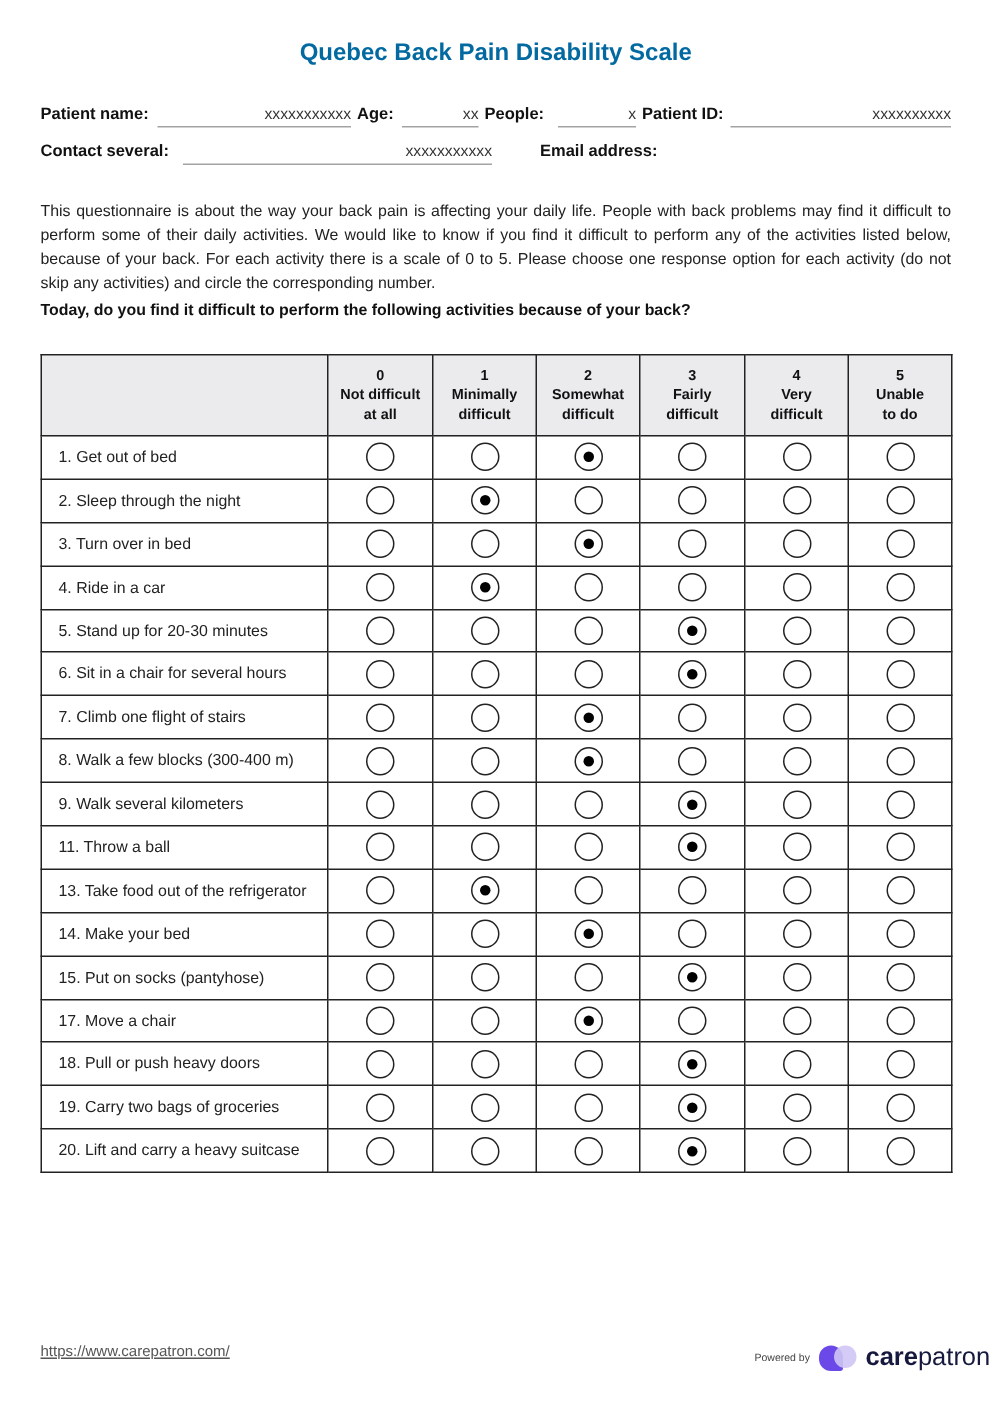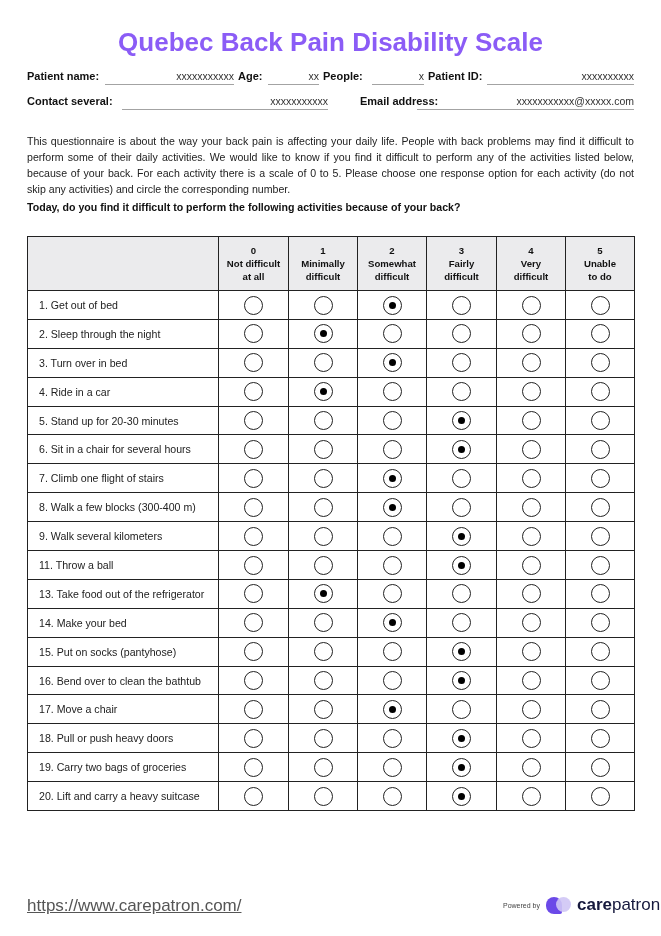--- a/index.html
+++ b/index.html
@@ -1,20 +1,20 @@
 <!DOCTYPE html>
 <html><head>
 <meta charset="utf-8">
 <style>
   * { box-sizing: border-box; margin: 0; padding: 0; }
   html, body { width: 661px; height: 936px; background: #ffffff; overflow: hidden; }
   body { font-family: "Liberation Sans", sans-serif; color: #111; position: relative; }
   .title {
     position: absolute; top: 27px; left: 0; width: 661px; text-align: center;
-    font-size: 26px; font-weight: bold; color: #8b5cf6;
+    font-size: 16px; font-weight: bold; color: #0369a1;
   }
   .field-row { position: absolute; left: 27px; width: 607px; height: 16px; font-size: 11px; }
   .field-row .lbl { position: absolute; top: 0; font-weight: bold; color: #111; }
   .field-row .val {
     position: absolute; top: 0; height: 15px; border-bottom: 1px solid #a3a3a3;
     text-align: right; font-size: 10.5px; color: #333;
   }
   .intro {
     position: absolute; top: 133px; left: 27px; width: 607px;
     font-size: 10.6px; line-height: 16px; color: #222; text-align: justify;
@@ -37,21 +37,21 @@
   td.opt { text-align: center; vertical-align: middle; }
   .radio {
     display: inline-block; width: 19px; height: 19px; border: 1.6px solid #222;
     border-radius: 50%; position: relative; vertical-align: middle; background: #fff;
   }
   .radio.sel::after {
     content: ""; position: absolute; left: 50%; top: 50%; width: 7px; height: 7px;
     margin: -3.5px 0 0 -3.5px; border-radius: 50%; background: #000;
   }
   .footer-link {
-    position: absolute; top: 896px; left: 27px; font-size: 17px; color: #555;
+    position: absolute; top: 896px; left: 27px; font-size: 10px; color: #555;
     text-decoration: underline;
   }
   .powered {
     position: absolute; top: 895px; left: 503px; height: 20px; display: flex; align-items: center;
   }
   .powered .pby { font-size: 7px; color: #444; margin-right: 6px; }
   .logo-mark { width: 26px; height: 18px; position: relative; margin-right: 5px; }
   .logo-mark .a { position: absolute; left: 0; top: 1px; width: 16px; height: 17px; background: #6b49e8; border-radius: 8px 8px 2px 8px; }
   .logo-mark .b { position: absolute; left: 10px; top: 1px; width: 15px; height: 15px; background: #cfc5f5; border-radius: 8px; opacity: .9; }
   .brand { font-size: 17px; color: #16193d; }
@@ -70,21 +70,20 @@
   <span class="lbl" style="left:296px;">People:</span>
   <span class="val" style="left:345px;width:52px;">x</span>
   <span class="lbl" style="left:401px;">Patient ID:</span>
   <span class="val" style="left:460px;width:147px;">xxxxxxxxxx</span>
 </div>
 
 <div class="field-row" style="top:95px;">
   <span class="lbl" style="left:0;">Contact several:</span>
   <span class="val" style="left:95px;width:206px;">xxxxxxxxxxx</span>
   <span class="lbl" style="left:306px;padding-left:27px;">Email address:</span>
-  <span class="val" style="left:390px;width:217px;">xxxxxxxxxxx@xxxxx.com</span>
 </div>
 
 <p class="intro">This questionnaire is about the way your back pain is affecting your daily life. People with back problems may find it difficult to perform some of their daily activities. We would like to know if you find it difficult to perform any of the activities listed below, because of your back. For each activity there is a scale of 0 to 5. Please choose one response option for each activity (do not skip any activities) and circle the corresponding number.</p>
 <p class="question">Today, do you find it difficult to perform the following activities because of your back?</p>
 
 <table class="scale">
   <colgroup>
     <col style="width:191px">
     <col style="width:70px">
       <col style="width:69px">
@@ -216,29 +215,20 @@
       <tr>
         <td class="act">15. Put on socks (pantyhose)</td>
         <td class="opt"><span class="radio" aria-checked="false"></span></td>
         <td class="opt"><span class="radio" aria-checked="false"></span></td>
         <td class="opt"><span class="radio" aria-checked="false"></span></td>
         <td class="opt"><span class="radio sel" aria-checked="true"></span></td>
         <td class="opt"><span class="radio" aria-checked="false"></span></td>
         <td class="opt"><span class="radio" aria-checked="false"></span></td>
       </tr>
       <tr>
-        <td class="act">16. Bend over to clean the bathtub</td>
-        <td class="opt"><span class="radio" aria-checked="false"></span></td>
-        <td class="opt"><span class="radio" aria-checked="false"></span></td>
-        <td class="opt"><span class="radio" aria-checked="false"></span></td>
-        <td class="opt"><span class="radio sel" aria-checked="true"></span></td>
-        <td class="opt"><span class="radio" aria-checked="false"></span></td>
-        <td class="opt"><span class="radio" aria-checked="false"></span></td>
-      </tr>
-      <tr>
         <td class="act">17. Move a chair</td>
         <td class="opt"><span class="radio" aria-checked="false"></span></td>
         <td class="opt"><span class="radio" aria-checked="false"></span></td>
         <td class="opt"><span class="radio sel" aria-checked="true"></span></td>
         <td class="opt"><span class="radio" aria-checked="false"></span></td>
         <td class="opt"><span class="radio" aria-checked="false"></span></td>
         <td class="opt"><span class="radio" aria-checked="false"></span></td>
       </tr>
       <tr>
         <td class="act">18. Pull or push heavy doors</td>

